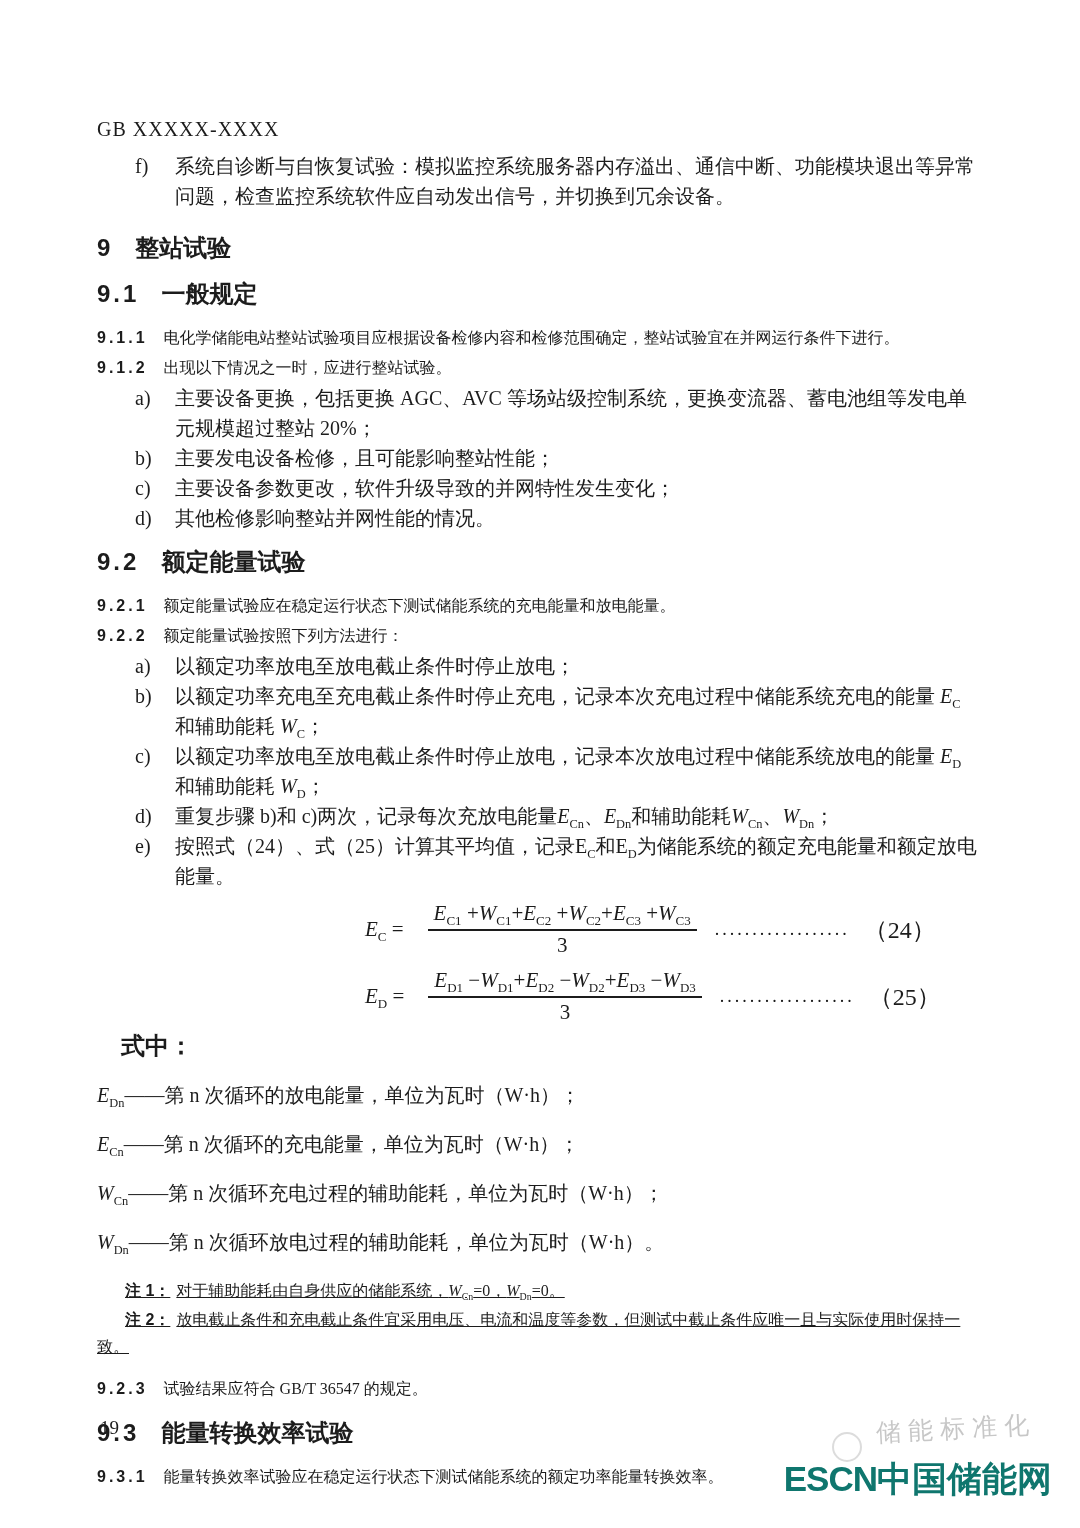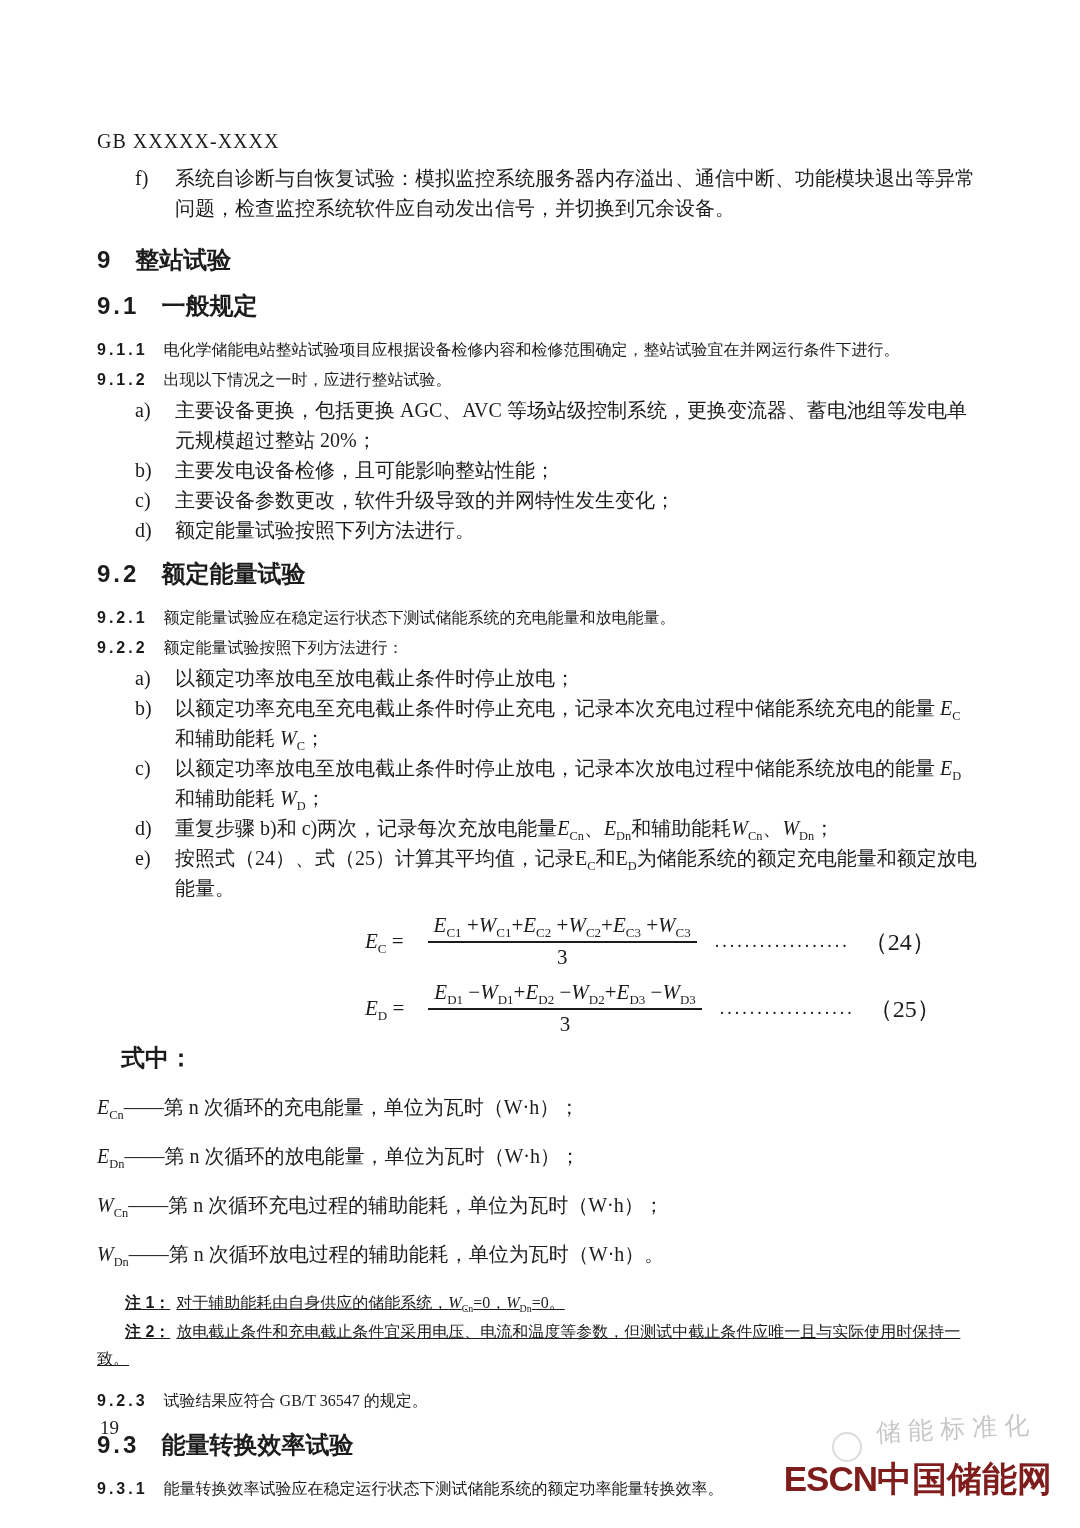--- a/index.html
+++ b/index.html
@@ -12,21 +12,21 @@
     color:#1c1c1c;
   }
   .page{
     position:absolute;
     left:97px;top:118px;
     width:888px;
   }
   .std-no{
     font-size:20px;
     letter-spacing:1px;
-    margin:12px 0 10px 0;
+    margin:0 0 10px 0;
   }
   .line{font-size:24px;line-height:30px;margin:0;font-weight:bold;}
   
   .h1,.h2{
     font-family:"Liberation Sans","DejaVu Sans",sans-serif;
     font-weight:700;font-size:24px;line-height:26px;
   }
   .h1{margin:24px 0 20px 0;}
   .h2{margin:16px 0 16px 0;}
   .h1 .num,.h2 .num{margin-right:22px;letter-spacing:3px;}
@@ -127,21 +127,21 @@
   <div class="li">
     <span class="marker">b)</span>
     <span class="litext">主要发电设备检修，且可能影响整站性能；</span>
   </div>
   <div class="li">
     <span class="marker">c)</span>
     <span class="litext">主要设备参数更改，软件升级导致的并网特性发生变化；</span>
   </div>
   <div class="li">
     <span class="marker">d)</span>
-    <span class="litext">额定能量试验按照下列方法进行。</span>
+    <span class="litext">其他检修影响整站并网性能的情况。</span>
   </div>
 
   <p class="h2">
     <span class="num">9.2</span><span>额定能量试验</span>
   </p>
 
   <p class="para">
     <span class="num">9.2.1</span><span>额定能量试验应在稳定运行状态下测试储能系统的充电能量和放电能量。</span>
   </p>
   <p class="para">
@@ -184,22 +184,22 @@
     <span class="frac">
       <span class="fnum"><i>E</i><sub>D1</sub> −<i>W</i><sub>D1</sub>+<i>E</i><sub>D2</sub> −<i>W</i><sub>D2</sub>+<i>E</i><sub>D3</sub> −<i>W</i><sub>D3</sub></span>
       <span class="fden">3</span>
     </span>
     <span class="fdots">..................</span>
     <span class="f-label">（25）</span>
   </div>
 
   <p class="line where">式中：</p>
 
+  <p class="def"><i>E</i><sub>Dn</sub>——第 n 次循环的放电能量，单位为瓦时（W·h）；</p>
   <p class="def"><i>E</i><sub>Cn</sub>——第 n 次循环的充电能量，单位为瓦时（W·h）；</p>
-  <p class="def"><i>E</i><sub>Dn</sub>——第 n 次循环的放电能量，单位为瓦时（W·h）；</p>
   <p class="def"><i>W</i><sub>Cn</sub>——第 n 次循环充电过程的辅助能耗，单位为瓦时（W·h）；</p>
   <p class="def"><i>W</i><sub>Dn</sub>——第 n 次循环放电过程的辅助能耗，单位为瓦时（W·h）。</p>
 
   <p class="note sp-before">
     <span class="note-label">注 1：</span><span>对于辅助能耗由自身供应的储能系统，<i>W</i><sub>Cn</sub>=0，<i>W</i><sub>Dn</sub>=0。</span>
   </p>
   <p class="note">
     <span class="note-label">注 2：</span><span>放电截止条件和充电截止条件宜采用电压、电流和温度等参数，但测试中截止条件应唯一且与实际使用时保持一致。</span>
   </p>
 
@@ -216,16 +216,16 @@
   </p>
 
 </div>
 
 <p class="page-number">19</p>
 
 <span class="wm-face"></span>
 <p class="watermark">储能标准化</p>
 
 <p class="brand">
-  <span class="logo" style="color: #7f1d1d;">
+  <span class="logo" style="color: #0f766e;">
     <span class="latin">ESCN</span><span class="cjk">中国储能网</span>
   </span>
 </p>
 
 </body></html>

